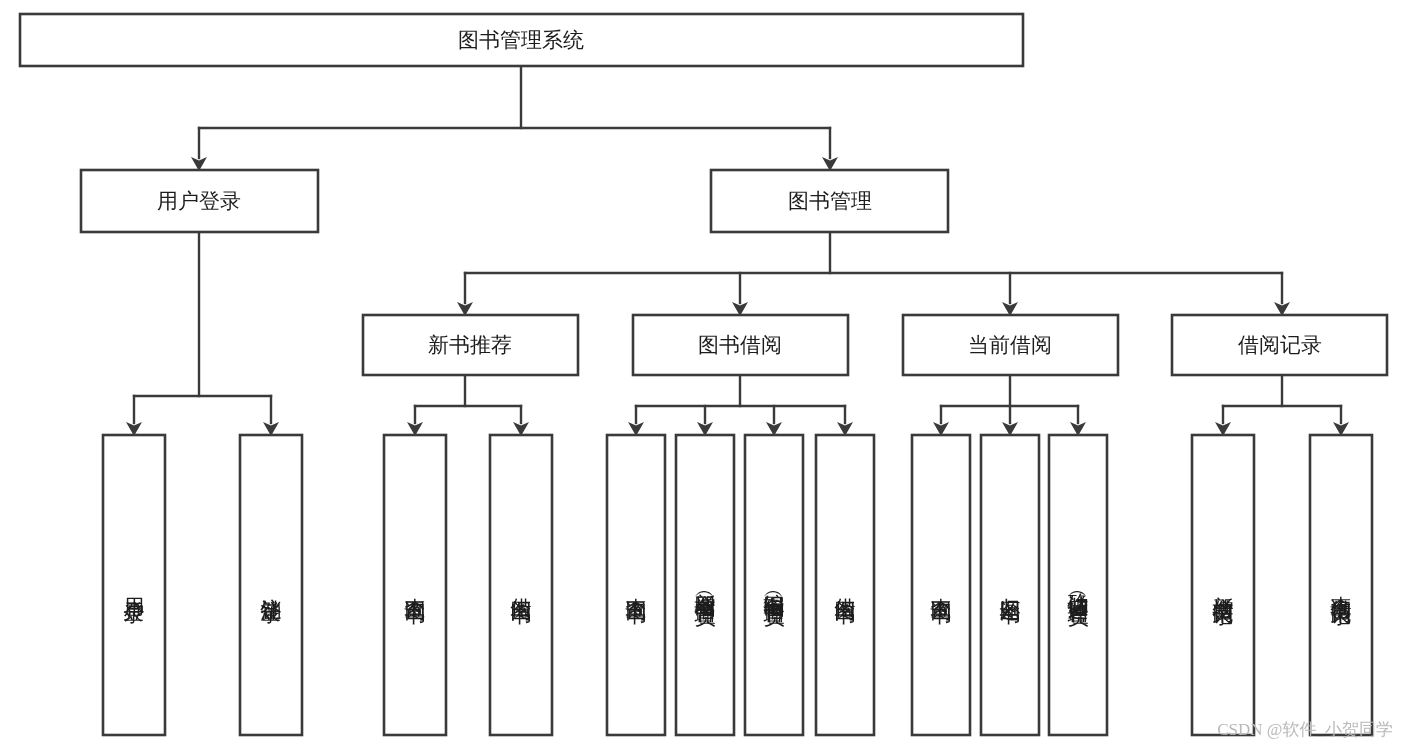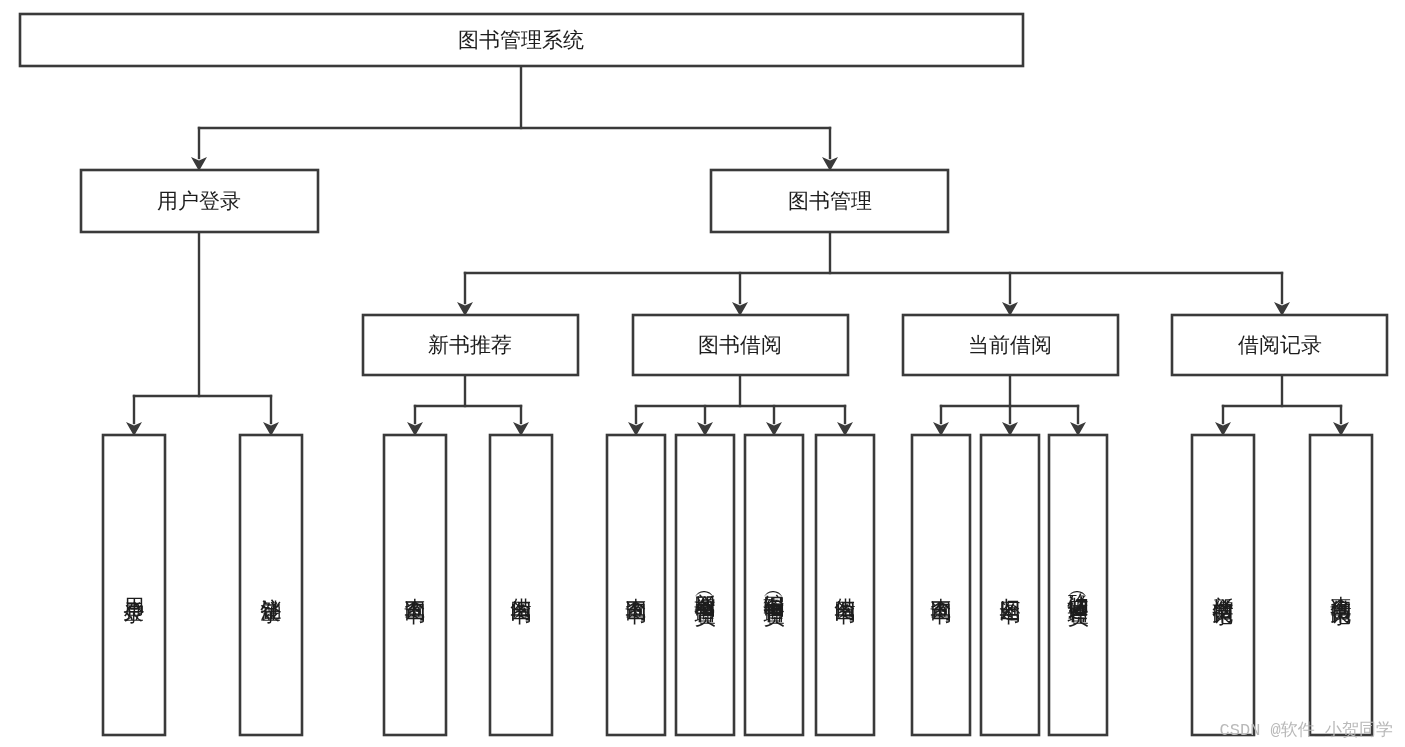--- a/index.html
+++ b/index.html
@@ -50,21 +50,21 @@
     fill: #1d1d1d;
     writing-mode: vertical-rl;
     text-orientation: upright;
     text-anchor: middle;
     letter-spacing: 2px;
   }
   .watermark-text {
     position: absolute;
     right: 12px;
     bottom: 6px;
-    font-family: Liberation Mono, monospace;
+    font-family: Liberation Serif, serif;
     font-size: 17px;
     color: #b9b9b9;
     white-space: nowrap;
     user-select: none;
     margin-left: 24px;
   }
 </style>
 </head>
 <body>
 

